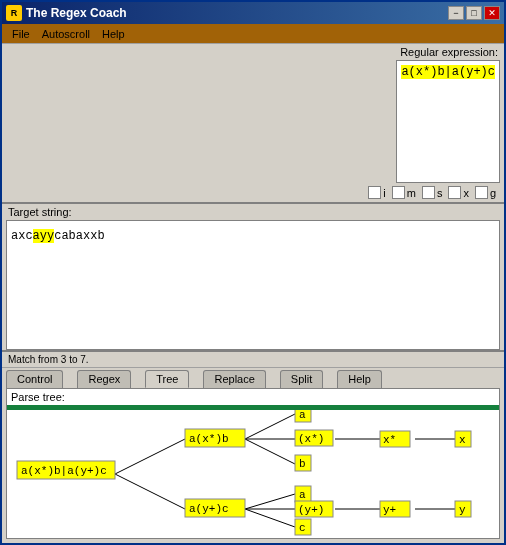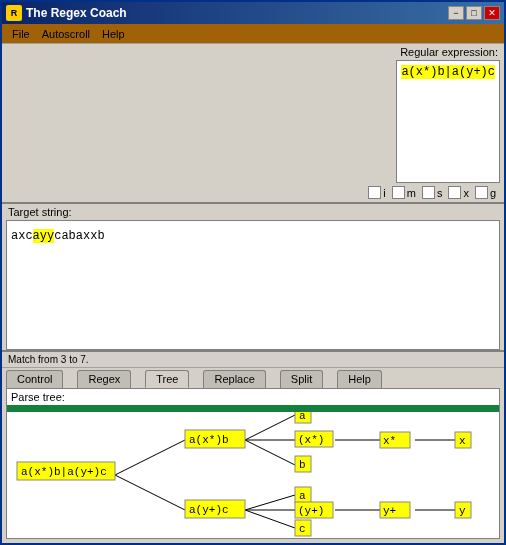--- a/index.html
+++ b/index.html
@@ -212,21 +212,21 @@
       margin: 0 4px 4px 4px;
       overflow: hidden;
       display: flex;
       flex-direction: column;
     }
 
     .parse-tree-label {
       padding: 2px 4px;
       font-size: 11px;
       color: #000;
-      border-bottom: 7px solid #15803d;
+      border-bottom: 5px solid #15803d;
     }
 
     .parse-tree-area {
       flex: 1;
       padding: 8px;
       display: flex;
       align-items: center;
       overflow: auto;
     }
 

